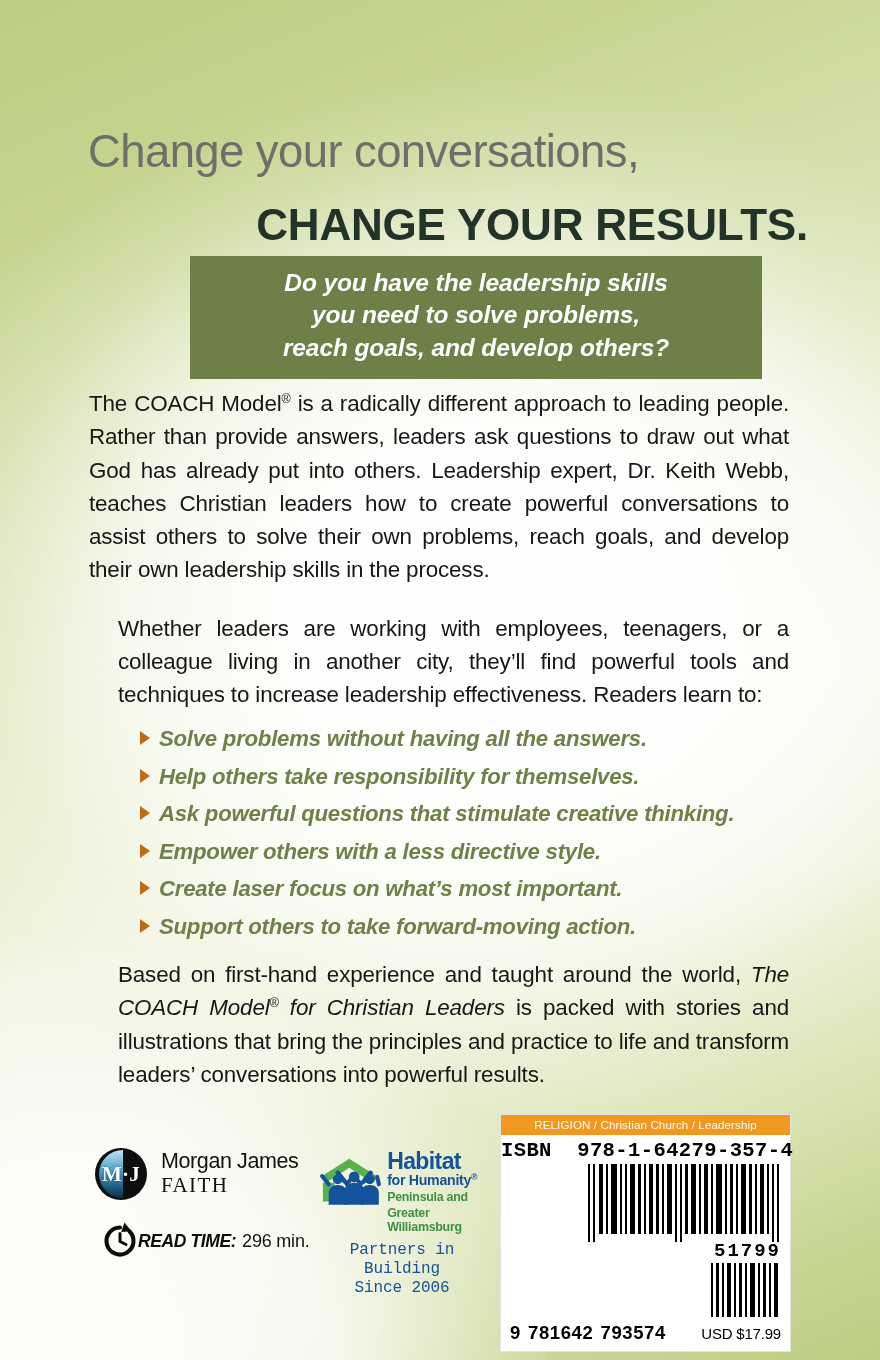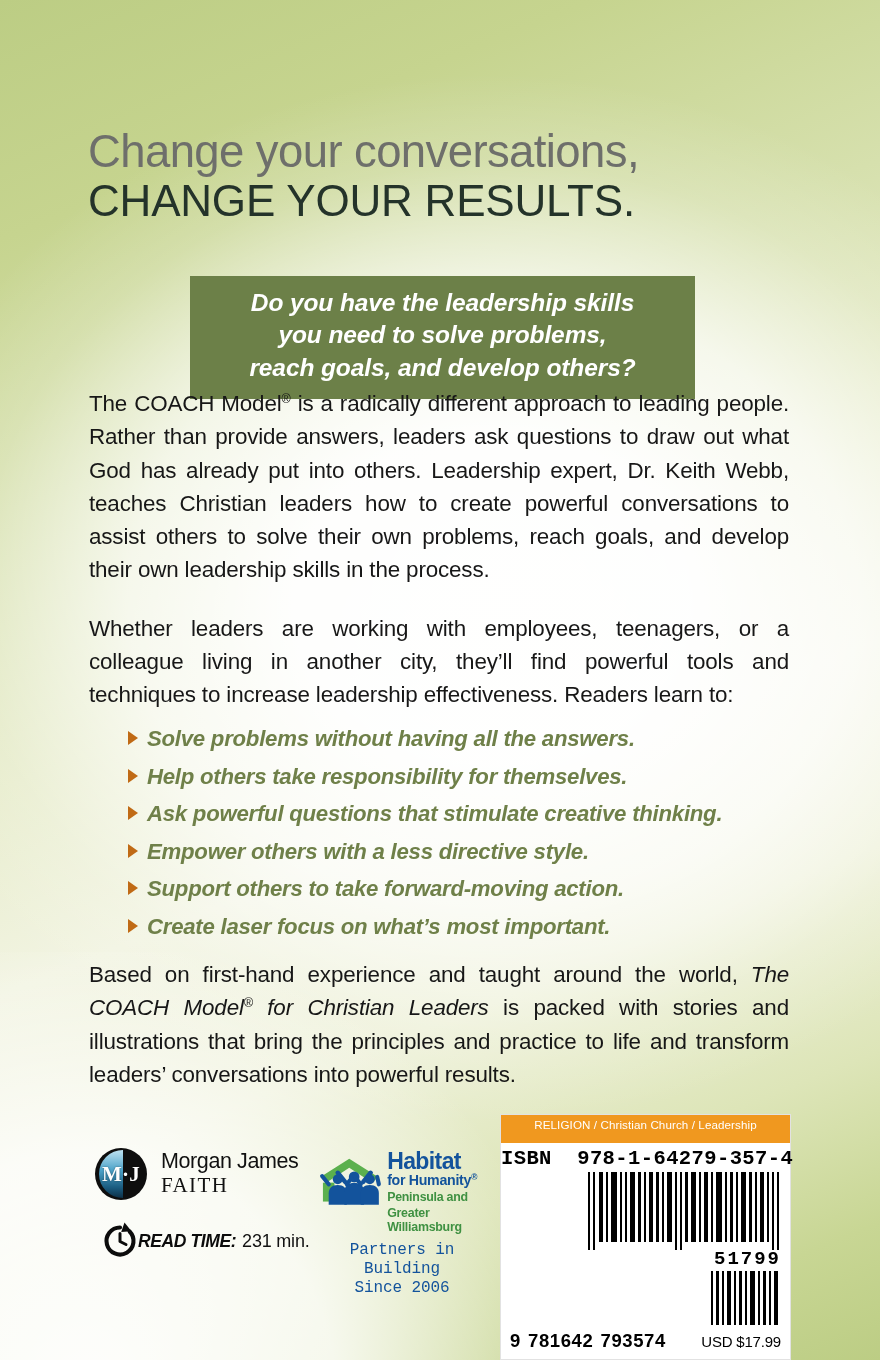--- a/index.html
+++ b/index.html
@@ -70,42 +70,42 @@
     font-size: 45.5px;
     font-weight: 400;
     color: #6e6f6b;
     letter-spacing: -0.6px;
     line-height: 1.06;
     white-space: nowrap;
   }
   .headline-line2 {
     font-family: "Liberation Sans", sans-serif;
     font-size: 44px;
-    font-weight: normal;
+    font-weight: bold;
     color: #24332a;
     letter-spacing: -0.2px;
     line-height: 1.12;
-    margin-top: 0;
-    white-space: nowrap;
+    margin-top: 24px;
+    white-space: nowrap;
+    text-align: right;
   }
 
   
   .callout {
     position: absolute;
     left: 190px;
     top: 256px;
-    width: 505px;
+    width: 572px;
     height: 123px;
     background: #6c8048;
     display: flex;
     align-items: center;
     justify-content: center;
     box-sizing: border-box;
     padding: 4px 16px 8px 16px;
-    margin-top: 20px;
   }
   .callout-text {
     color: #ffffff;
     font-family: "Liberation Sans", sans-serif;
     font-weight: bold;
     font-style: italic;
     font-size: 24.5px;
     line-height: 1.33;
     text-align: center;
     letter-spacing: -0.1px;
@@ -121,32 +121,32 @@
   p.para {
     margin: 0 0 25px 0;
     font-family: "Liberation Sans", sans-serif;
     font-size: 22.4px;
     line-height: 33.3px;
     color: #171717;
     text-align: justify;
     text-justify: inter-word;
     letter-spacing: -0.15px;
   }
-  p.para:last-child { margin-bottom: 0; }
+  p.para:last-child { margin-bottom: 0; margin-left: 29px; }
   p.para sup {
     font-size: 0.56em;
     vertical-align: 0.62em;
     line-height: 0;
   }
   .ital { font-style: italic; }
 
   
   .bullets {
     position: absolute;
-    left: 128px;
+    left: 140px;
     top: 726px;
     width: 680px;
     list-style: none;
     margin: 0;
     padding: 0;
   }
   .bullets li {
     position: relative;
     padding-left: 19px;
     margin-bottom: 11.5px;
@@ -309,21 +309,21 @@
     background: #ffffff;
     border: 1px solid #e2e2e2;
     box-sizing: border-box;
   }
   .cat-band {
     background: #f0981f;
     color: #ffffff;
     font-family: "Liberation Sans", sans-serif;
     font-size: 11.6px;
     text-align: center;
-    padding: 3px 0 12px 0;
+    padding: 3px 0 4px 0;
     letter-spacing: 0.1px;
     white-space: nowrap;
   }
   .isbn-text {
     font-family: "Liberation Mono", monospace;
     font-size: 20.5px;
     font-weight: bold;
     color: #000000;
     text-align: center;
     letter-spacing: 0.4px;
@@ -395,22 +395,22 @@
     <div class="body-block">
       <p class="para"><span>The COACH Model</span><sup>®</sup><span> is a radically different approach to leading people. Rather than provide answers, leaders ask questions to draw out what God has already put into others. Leadership expert, Dr. Keith Webb, teaches Christian leaders how to create powerful conversations to assist others to solve their own problems, reach goals, and develop their own leadership skills in the process.</span></p>
       <p class="para">Whether leaders are working with employees, teenagers, or a colleague living in another city, they’ll find powerful tools and techniques to increase leadership effectiveness. Readers learn to:</p>
     </div>
 
     <ul class="bullets">
       <li><span class="tri"></span><span>Solve problems without having all the answers.</span></li>
       <li><span class="tri"></span><span>Help others take responsibility for themselves.</span></li>
       <li><span class="tri"></span><span>Ask powerful questions that stimulate creative thinking.</span></li>
       <li><span class="tri"></span><span>Empower others with a less directive style.</span></li>
+      <li><span class="tri"></span><span>Create laser focus on what’s most important.</span></li>
       <li><span class="tri"></span><span>Support others to take forward-moving action.</span></li>
-      <li><span class="tri"></span><span>Create laser focus on what’s most important.</span></li>
     </ul>
 
     <div class="body-block" style="top:958px;">
       <p class="para"><span>Based on first-hand experience and taught around the world, </span><span class="ital">The COACH Model</span><sup class="ital">®</sup><span class="ital"> for Christian Leaders</span><span> is packed with stories and illustrations that bring the principles and practice to life and transform leaders’ conversations into powerful results.</span></p>
     </div>
 
     <div class="logos">
       <div class="mj-row">
         <div class="mj-mark">
           <div class="halfglow"></div>
@@ -421,21 +421,21 @@
           <div class="mj-line2">FAITH</div>
         </div>
       </div>
       <div class="readtime">
         <svg class="clock-icon" width="46" height="46" viewBox="0 0 46 46">
           <path d="M23 9.5 a13.5 13.5 0 1 0 9.6 4" fill="none" stroke="#0c0c0c" stroke-width="4.1" stroke-linecap="round"></path>
           <path d="M27.5 4.5 L34.5 13.2 L24.2 13.9 Z" fill="#0c0c0c"></path>
           <path d="M23 15.5 L23 23.5 L29 26.5" fill="none" stroke="#0c0c0c" stroke-width="3" stroke-linecap="round" stroke-linejoin="round"></path>
         </svg>
         <span class="rt-label">READ TIME:</span>
-        <span class="rt-value">231 min.</span>
+        <span class="rt-value">296 min.</span>
       </div>
     </div>
 
     <div class="habitat">
       <div class="hab-top">
         <svg width="78" height="62" viewBox="0 0 78 62">
           <path d="M3 26 L38 4 L73 26 L66 33 L38 15 L10 33 Z" fill="#5bb04e"></path>
           <rect x="6" y="33" width="14" height="23" fill="#5bb04e"></rect>
           <circle cx="24" cy="29" r="6" fill="#13539c"></circle>
           <path d="M24 36 c-7 0-11 4-11 10 v14 h22 v-14 c0-6-4-10-11-10 z" fill="#13539c"></path>

